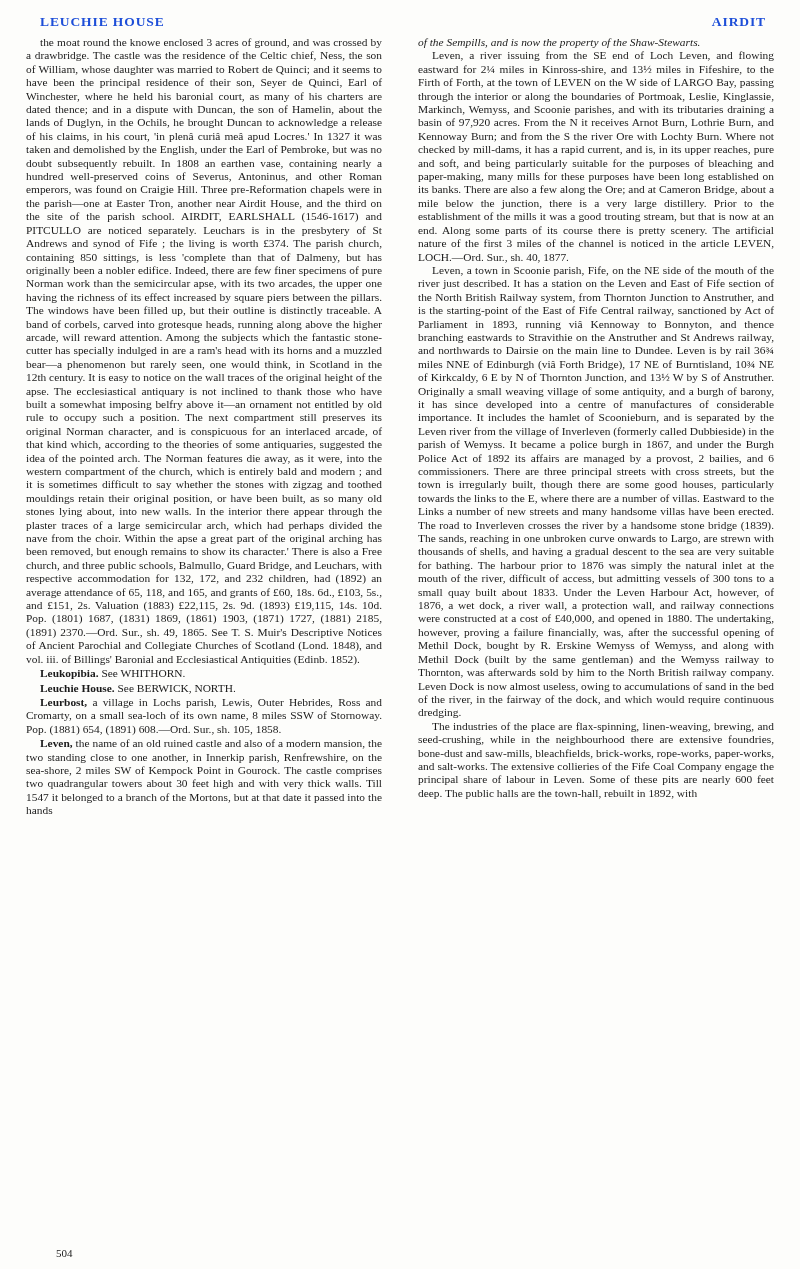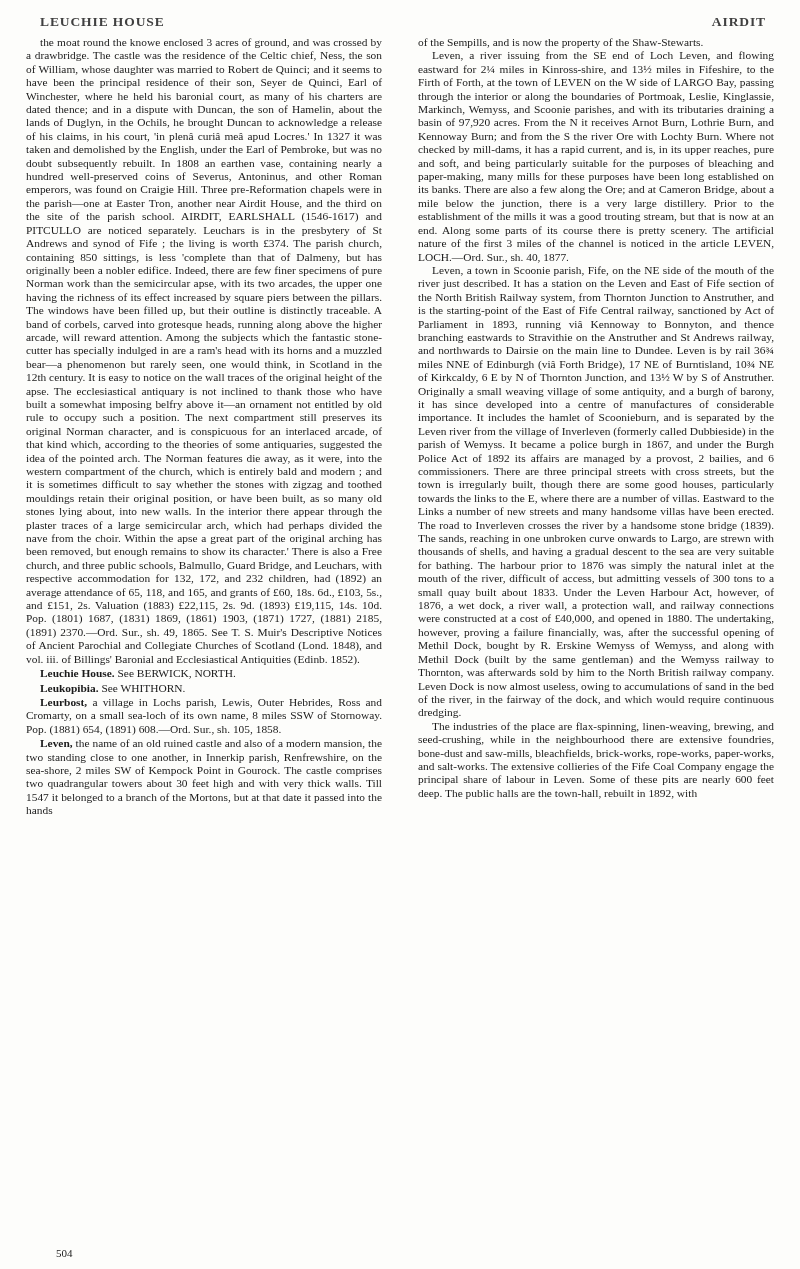--- a/index.html
+++ b/index.html
@@ -26,40 +26,40 @@
     display: flex;
     justify-content: space-between;
     align-items: baseline;
     padding: 0 8px 0 14px;
     margin-bottom: 6px;
   }
   .running-head .hd {
     font-weight: bold;
     font-size: 13.5px;
     letter-spacing: 0.9px;
-    color: #404040;
+    color: #1d4ed8;
   }
   .columns {
     display: flex;
     gap: 36px;
     height: 1175px;
   }
   .col {
     width: 358px;
     font-size: 11.4px;
     line-height: 13.4px;
     text-align: justify;
     text-justify: inter-word;
     hyphens: none;
   }
   p {
     margin: 0;
     text-indent: 14px;
   }
-  p.noindent { text-indent: 0; }
+  p.noindent { text-indent: 0; font-style: italic; }
   p.hang {
     text-indent: 14px;
   }
   .entry-head {
     font-weight: bold;
   }
   .folio {
     position: absolute;
     left: 56px;
     bottom: 10px;
@@ -79,25 +79,25 @@
   </div>
 
   <div class="columns">
 
     <div class="col">
       <div class="para-block">
         <p>the moat round the knowe enclosed 3 acres of ground, and was crossed by a drawbridge.  The castle was the residence of the Celtic chief, Ness, the son of William, whose daughter was married to Robert de Quinci; and it seems to have been the principal residence of their son, Seyer de Quinci, Earl of Winchester, where he held his baronial court, as many of his charters are dated thence; and in a dispute with Duncan, the son of Hamelin, about the lands of Duglyn, in the Ochils, he brought Duncan to acknowledge a release of his claims, in his court, 'in plenâ curiâ meâ apud Locres.'  In 1327 it was taken and demolished by the English, under the Earl of Pembroke, but was no doubt subsequently rebuilt.  In 1808 an earthen vase, containing nearly a hundred well-preserved coins of Severus, Antoninus, and other Roman emperors, was found on Craigie Hill.  Three pre-Reformation chapels were in the parish—one at Easter Tron, another near Airdit House, and the third on the site of the parish school.  AIRDIT, EARLSHALL (1546-1617) and PITCULLO are noticed separately.  Leuchars is in the presbytery of St Andrews and synod of Fife ; the living is worth £374.  The parish church, containing 850 sittings, is less 'complete than that of Dalmeny, but has originally been a nobler edifice.  Indeed, there are few finer specimens of pure Norman work than the semicircular apse, with its two arcades, the upper one having the richness of its effect increased by square piers between the pillars.  The windows have been filled up, but their outline is distinctly traceable.  A band of corbels, carved into grotesque heads, running along above the higher arcade, will reward attention.  Among the subjects which the fantastic stone-cutter has specially indulged in are a ram's head with its horns and a muzzled bear—a phenomenon but rarely seen, one would think, in Scotland in the 12th century.  It is easy to notice on the wall traces of the original height of the apse.  The ecclesiastical antiquary is not inclined to thank those who have built a somewhat imposing belfry above it—an ornament not entitled by old rule to occupy such a position.  The next compartment still preserves its original Norman character, and is conspicuous for an interlaced arcade, of that kind which, according to the theories of some antiquaries, suggested the idea of the pointed arch.  The Norman features die away, as it were, into the western compartment of the church, which is entirely bald and modern ; and it is sometimes difficult to say whether the stones with zigzag and toothed mouldings retain their original position, or have been built, as so many old stones lying about, into new walls.  In the interior there appear through the plaster traces of a large semicircular arch, which had perhaps divided the nave from the choir.  Within the apse a great part of the original arching has been removed, but enough remains to show its character.'  There is also a Free church, and three public schools, Balmullo, Guard Bridge, and Leuchars, with respective accommodation for 132, 172, and 232 children, had (1892) an average attendance of 65, 118, and 165, and grants of £60, 18s. 6d., £103, 5s., and £151, 2s.  Valuation (1883) £22,115, 2s. 9d. (1893) £19,115, 14s. 10d.  Pop. (1801) 1687, (1831) 1869, (1861) 1903, (1871) 1727, (1881) 2185, (1891) 2370.—Ord. Sur., sh. 49, 1865.  See T. S. Muir's Descriptive Notices of Ancient Parochial and Collegiate Churches of Scotland (Lond. 1848), and vol. iii. of Billings' Baronial and Ecclesiastical Antiquities (Edinb. 1852).</p>
       </div>
 
       <div class="entry">
-        <p class="hang"><span class="entry-head">Leuchie House.</span><span>  See BERWICK, NORTH.</span></p>
+        <p class="hang"><span class="entry-head">Leukopibia.</span><span>  See WHITHORN.</span></p>
       </div>
 
       <div class="entry">
-        <p class="hang"><span class="entry-head">Leukopibia.</span><span>  See WHITHORN.</span></p>
+        <p class="hang"><span class="entry-head">Leuchie House.</span><span>  See BERWICK, NORTH.</span></p>
       </div>
 
       <div class="entry">
         <p class="hang"><span class="entry-head">Leurbost,</span><span> a village in Lochs parish, Lewis, Outer Hebrides, Ross and Cromarty, on a small sea-loch of its own name, 8 miles SSW of Stornoway.  Pop. (1881) 654, (1891) 608.—Ord. Sur., sh. 105, 1858.</span></p>
       </div>
 
       <div class="entry">
         <p class="hang"><span class="entry-head">Leven,</span><span> the name of an old ruined castle and also of a modern mansion, the two standing close to one another, in Innerkip parish, Renfrewshire, on the sea-shore, 2 miles SW of Kempock Point in Gourock.  The castle comprises two quadrangular towers about 30 feet high and with very thick walls.  Till 1547 it belonged to a branch of the Mortons, but at that date it passed into the hands</span></p>
       </div>
     </div>

